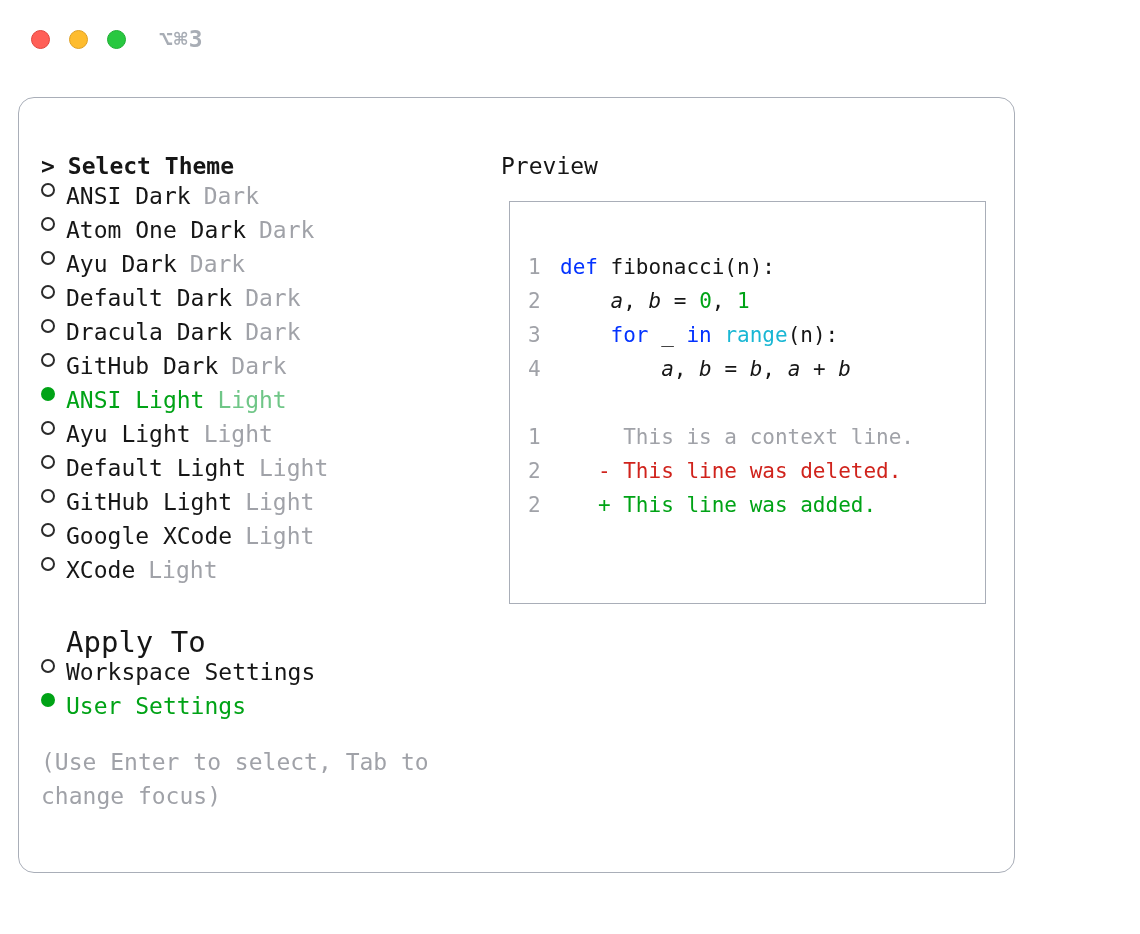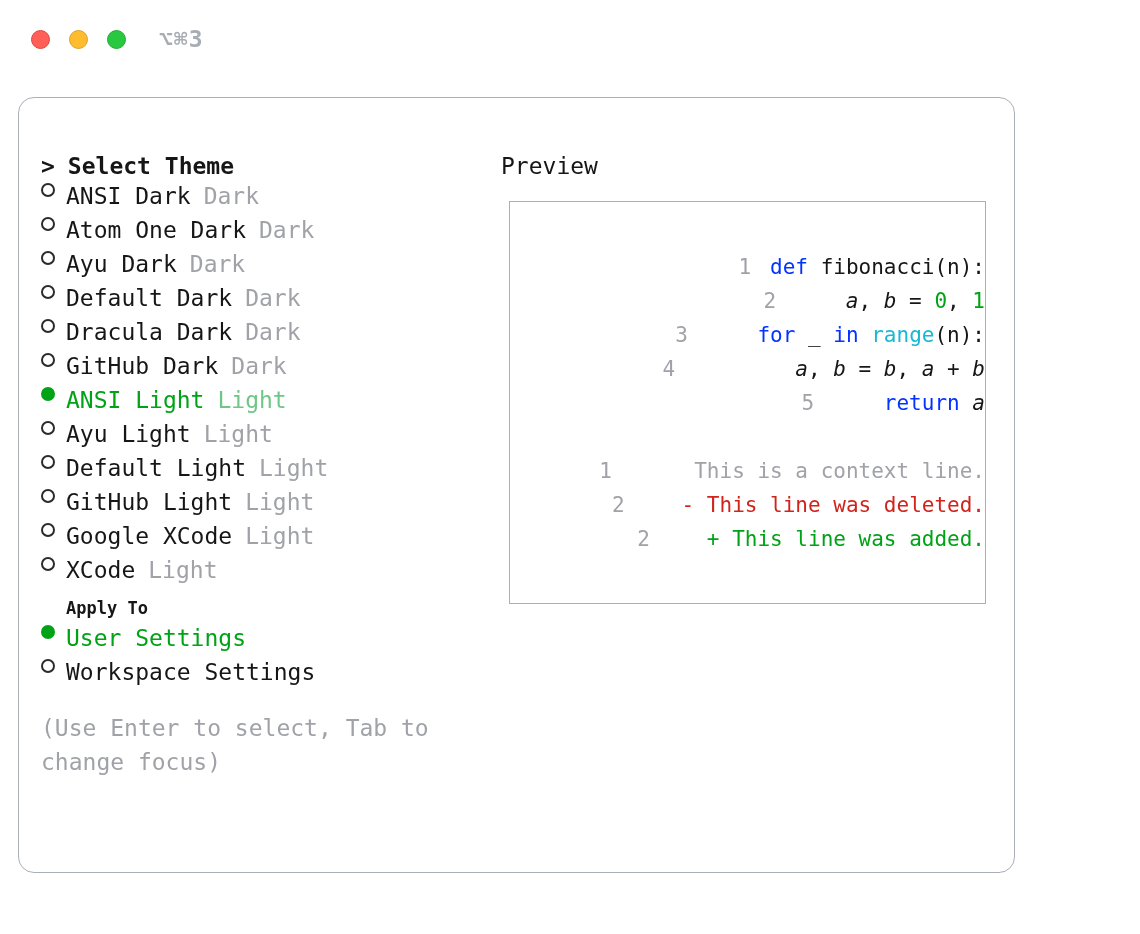--- a/index.html
+++ b/index.html
@@ -31,30 +31,30 @@
   .prompt{margin-right:13px;font-weight:700}
   .item,.opt{display:flex;align-items:flex-start;height:34px;font-size:23px}
   .radio{width:14px;height:14px;border:2px solid #2b2b2b;border-radius:50%;margin-right:11px;flex:none}
   .radio.on{background:var(--green,#00a316);border-color:var(--green,#00a316)}
   .iname{margin-right:13px;white-space:pre}
   .ivariant{color:var(--gray,#a0a2a8);white-space:pre}
   .item.selected .iname{color:var(--green,#00a316)}
   .item.selected .ivariant{color:var(--green_light,#6fc687)}
   .opt .oname{white-space:pre}
   .opt.selected .oname{color:var(--green,#00a316)}
-  .apply-title{margin-left:25px;font-weight:700;font-size:17px;line-height:34px}
+  .apply-title{margin-top:34px;margin-left:25px;font-weight:400;font-size:29px;line-height:34px}
   .hint{margin-top:18px;width:430px;color:var(--gray,#a0a2a8);font-size:23px;line-height:34px}
 
   
   .right{position:absolute;left:482px;top:51px}
   .preview-title{font-weight:400;font-size:23px;line-height:34px}
   .preview-box{
     margin-left:8px;margin-top:18px;width:477px;height:403px;
     border:1.5px solid var(--border,#a9aeb8);background:#fff;
-    padding:48px 0 0 18px;overflow:hidden;text-align:right;
+    padding:48px 0 0 18px;overflow:hidden;
   }
   .cline{height:34px;font-size:21px;white-space:pre;line-height:34px}
   .ln{display:inline-block;width:13px;margin-right:19px;color:var(--gray,#a0a2a8)}
   .tok-plain{color:var(--text,#161616)}
   .tok-kw{color:var(--blue,#0433ff)}
   .tok-builtin{color:var(--cyan,#19b7d4)}
   .tok-num{color:var(--green,#00a316)}
   .tok-var{color:var(--text,#161616);font-style:italic}
   .tok-ctx{color:var(--gray,#a0a2a8)}
   .tok-del{color:var(--red,#d0231c)}
@@ -131,41 +131,40 @@
           <span class="ivariant">Light</span>
         </div>
         <div class="item">
           <span class="radio"></span>
           <span class="iname">XCode</span>
           <span class="ivariant">Light</span>
         </div>
       </div>
     <div class="apply-title">Apply To</div>
     <div>
+        <div class="opt">
+          <span class="radio"></span>
+          <span class="oname">Workspace Settings</span>
+        </div>
         <div class="opt selected">
           <span class="radio on"></span>
           <span class="oname">User Settings</span>
-        </div>
-        <div class="opt">
-          <span class="radio"></span>
-          <span class="oname">Workspace Settings</span>
         </div>
       </div>
     <div class="hint">(Use Enter to select, Tab to change focus)</div>
   </div>
 
   <div class="right">
     <div class="preview-title">Preview</div>
     <div class="preview-box">
       <div>
           <div class="cline"><span class="ln">1</span><span class="ccontent"><span class="tok-kw">def</span><span class="tok-plain"> fibonacci(n):</span></span></div>
           <div class="cline"><span class="ln">2</span><span class="ccontent"><span class="tok-plain">    </span><span class="tok-var">a</span><span class="tok-plain">, </span><span class="tok-var">b</span><span class="tok-plain"> = </span><span class="tok-num">0</span><span class="tok-plain">, </span><span class="tok-num">1</span></span></div>
           <div class="cline"><span class="ln">3</span><span class="ccontent"><span class="tok-plain">    </span><span class="tok-kw">for</span><span class="tok-plain"> _ </span><span class="tok-kw">in</span><span class="tok-plain"> </span><span class="tok-builtin">range</span><span class="tok-plain">(n):</span></span></div>
           <div class="cline"><span class="ln">4</span><span class="ccontent"><span class="tok-plain">        </span><span class="tok-var">a</span><span class="tok-plain">, </span><span class="tok-var">b</span><span class="tok-plain"> = </span><span class="tok-var">b</span><span class="tok-plain">, </span><span class="tok-var">a</span><span class="tok-plain"> + </span><span class="tok-var">b</span></span></div>
-          <div class="cline"><span class="ln">5</span><span class="ccontent"><span class="tok-plain">    </span><span class="tok-kw">return</span><span class="tok-plain"> </span><span class="tok-var">a</span></span></div>
           <div class="cline"><span class="ln"></span><span class="ccontent"></span></div>
           <div class="cline"><span class="ln">1</span><span class="ccontent"><span class="tok-ctx">     This is a context line.</span></span></div>
           <div class="cline"><span class="ln">2</span><span class="ccontent"><span class="tok-del">   - This line was deleted.</span></span></div>
           <div class="cline"><span class="ln">2</span><span class="ccontent"><span class="tok-add">   + This line was added.</span></span></div>
         </div>
     </div>
   </div>
 
 </div>
 

